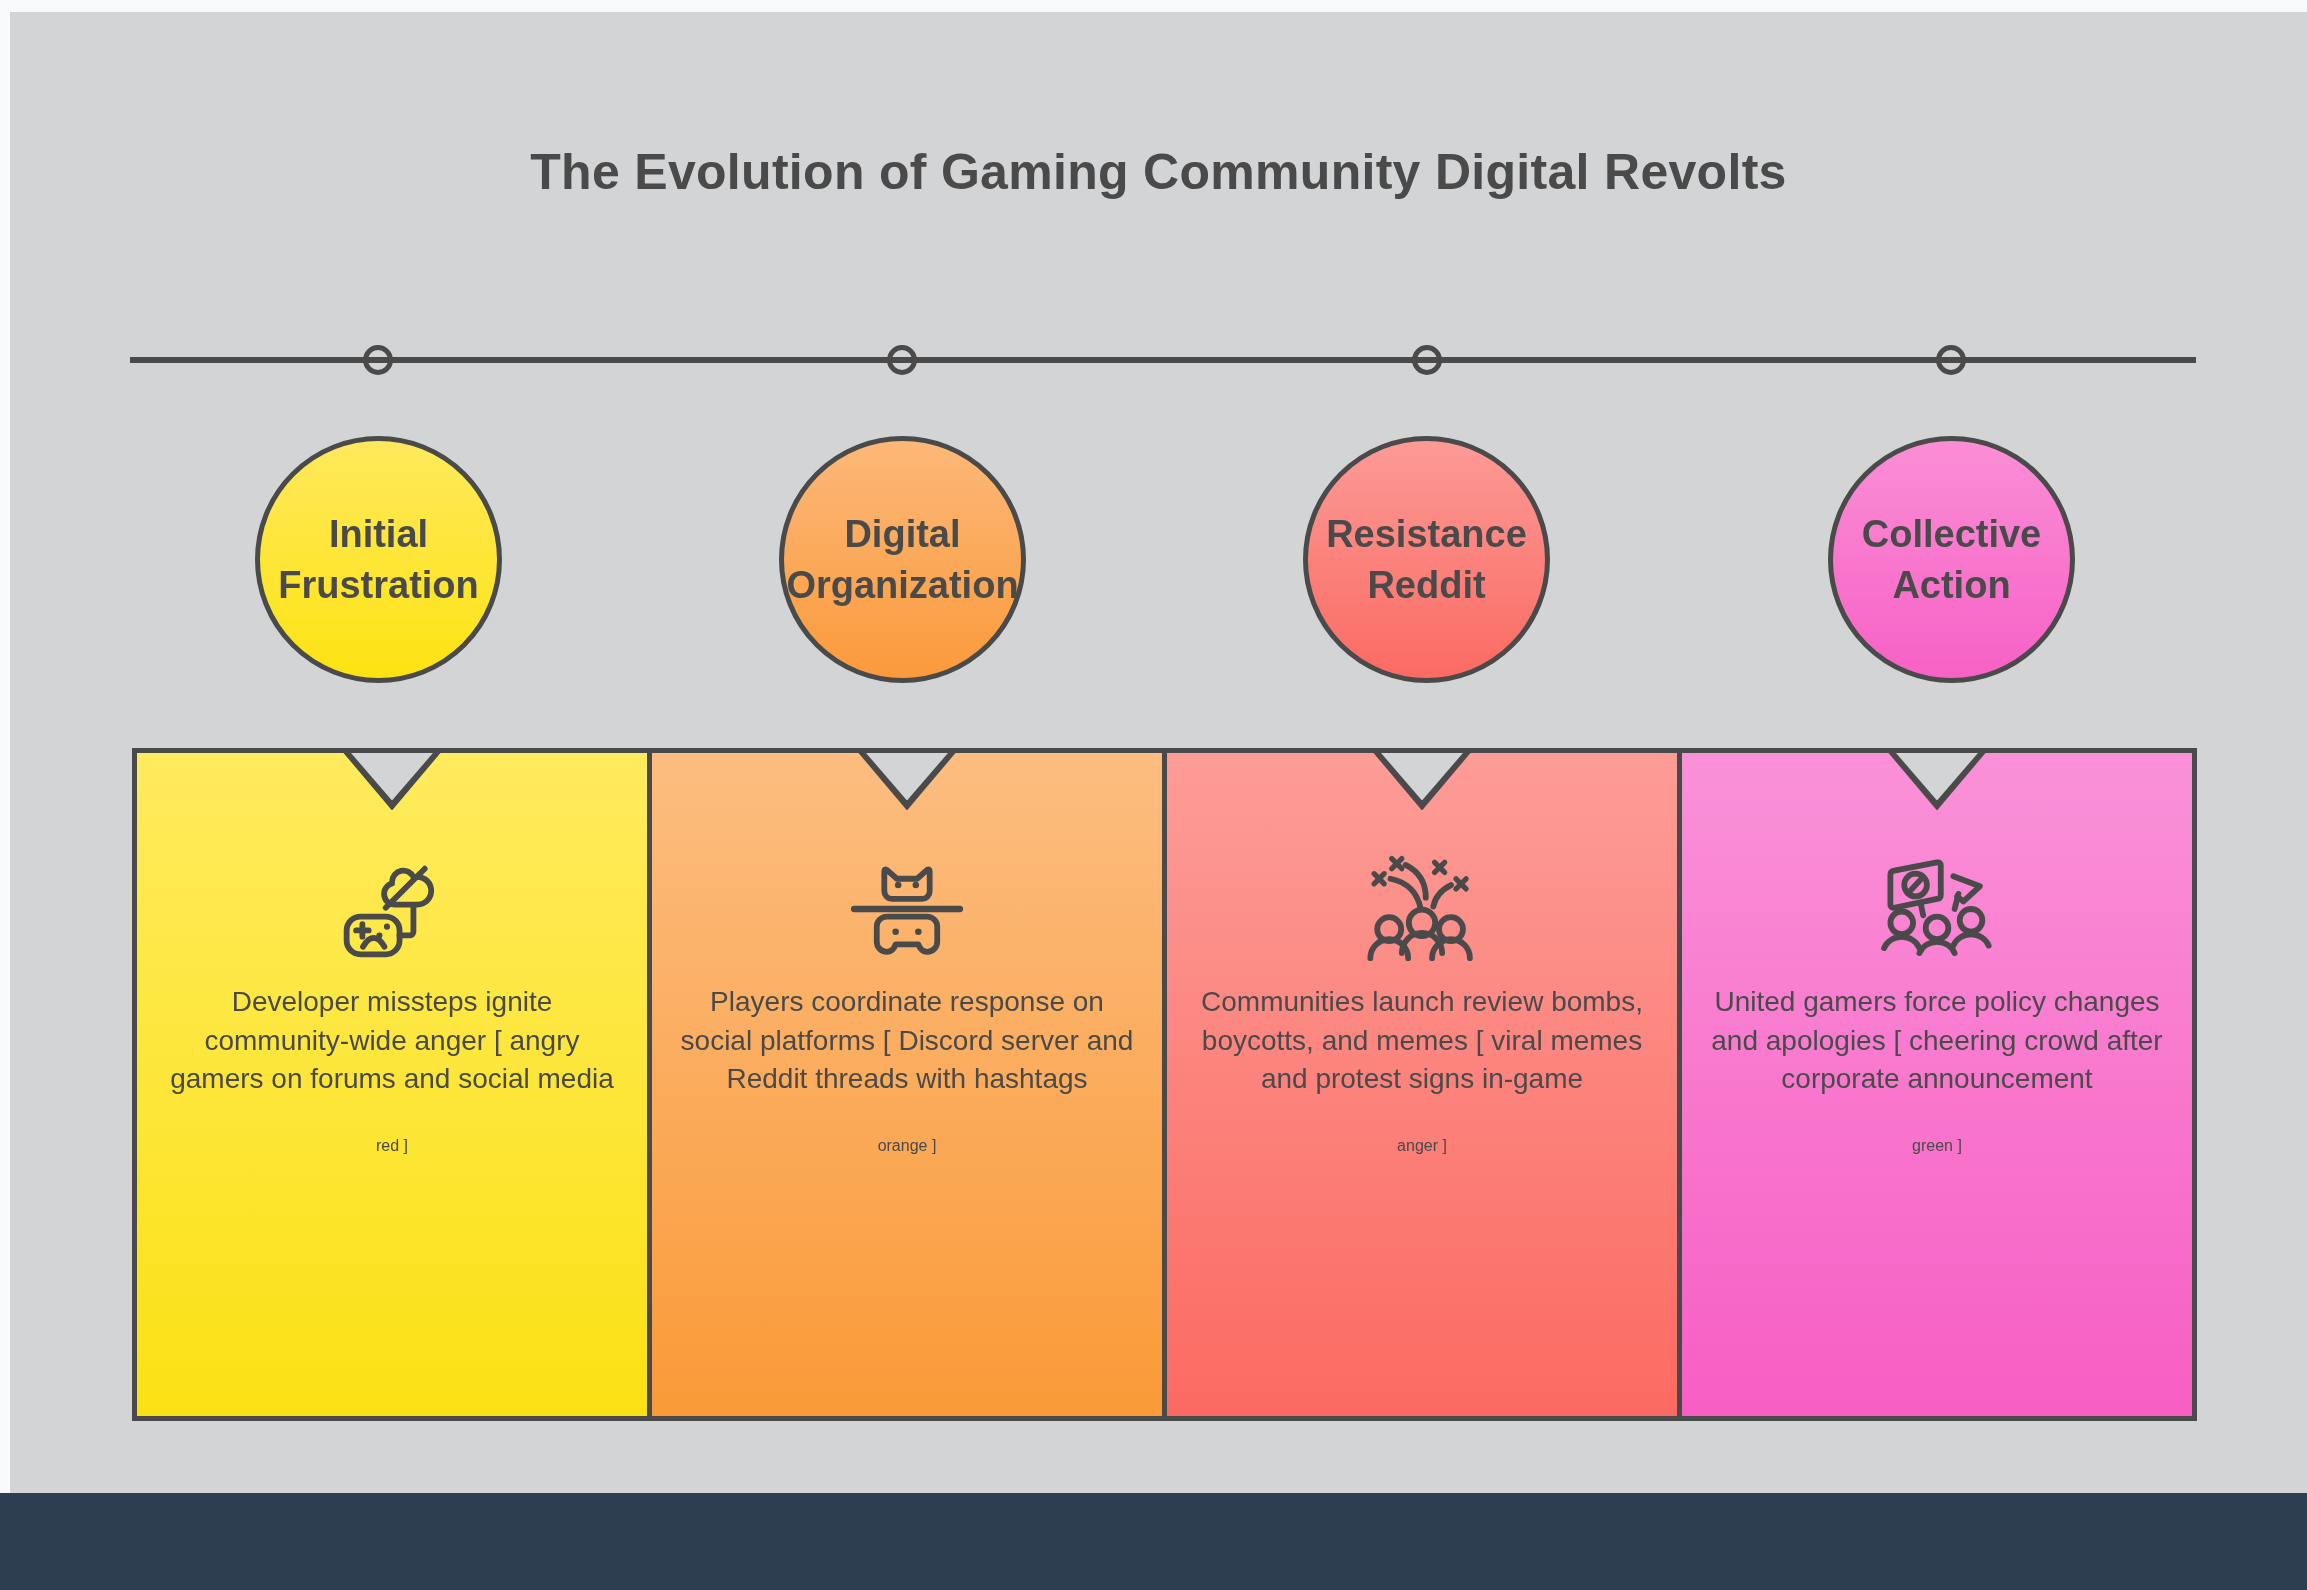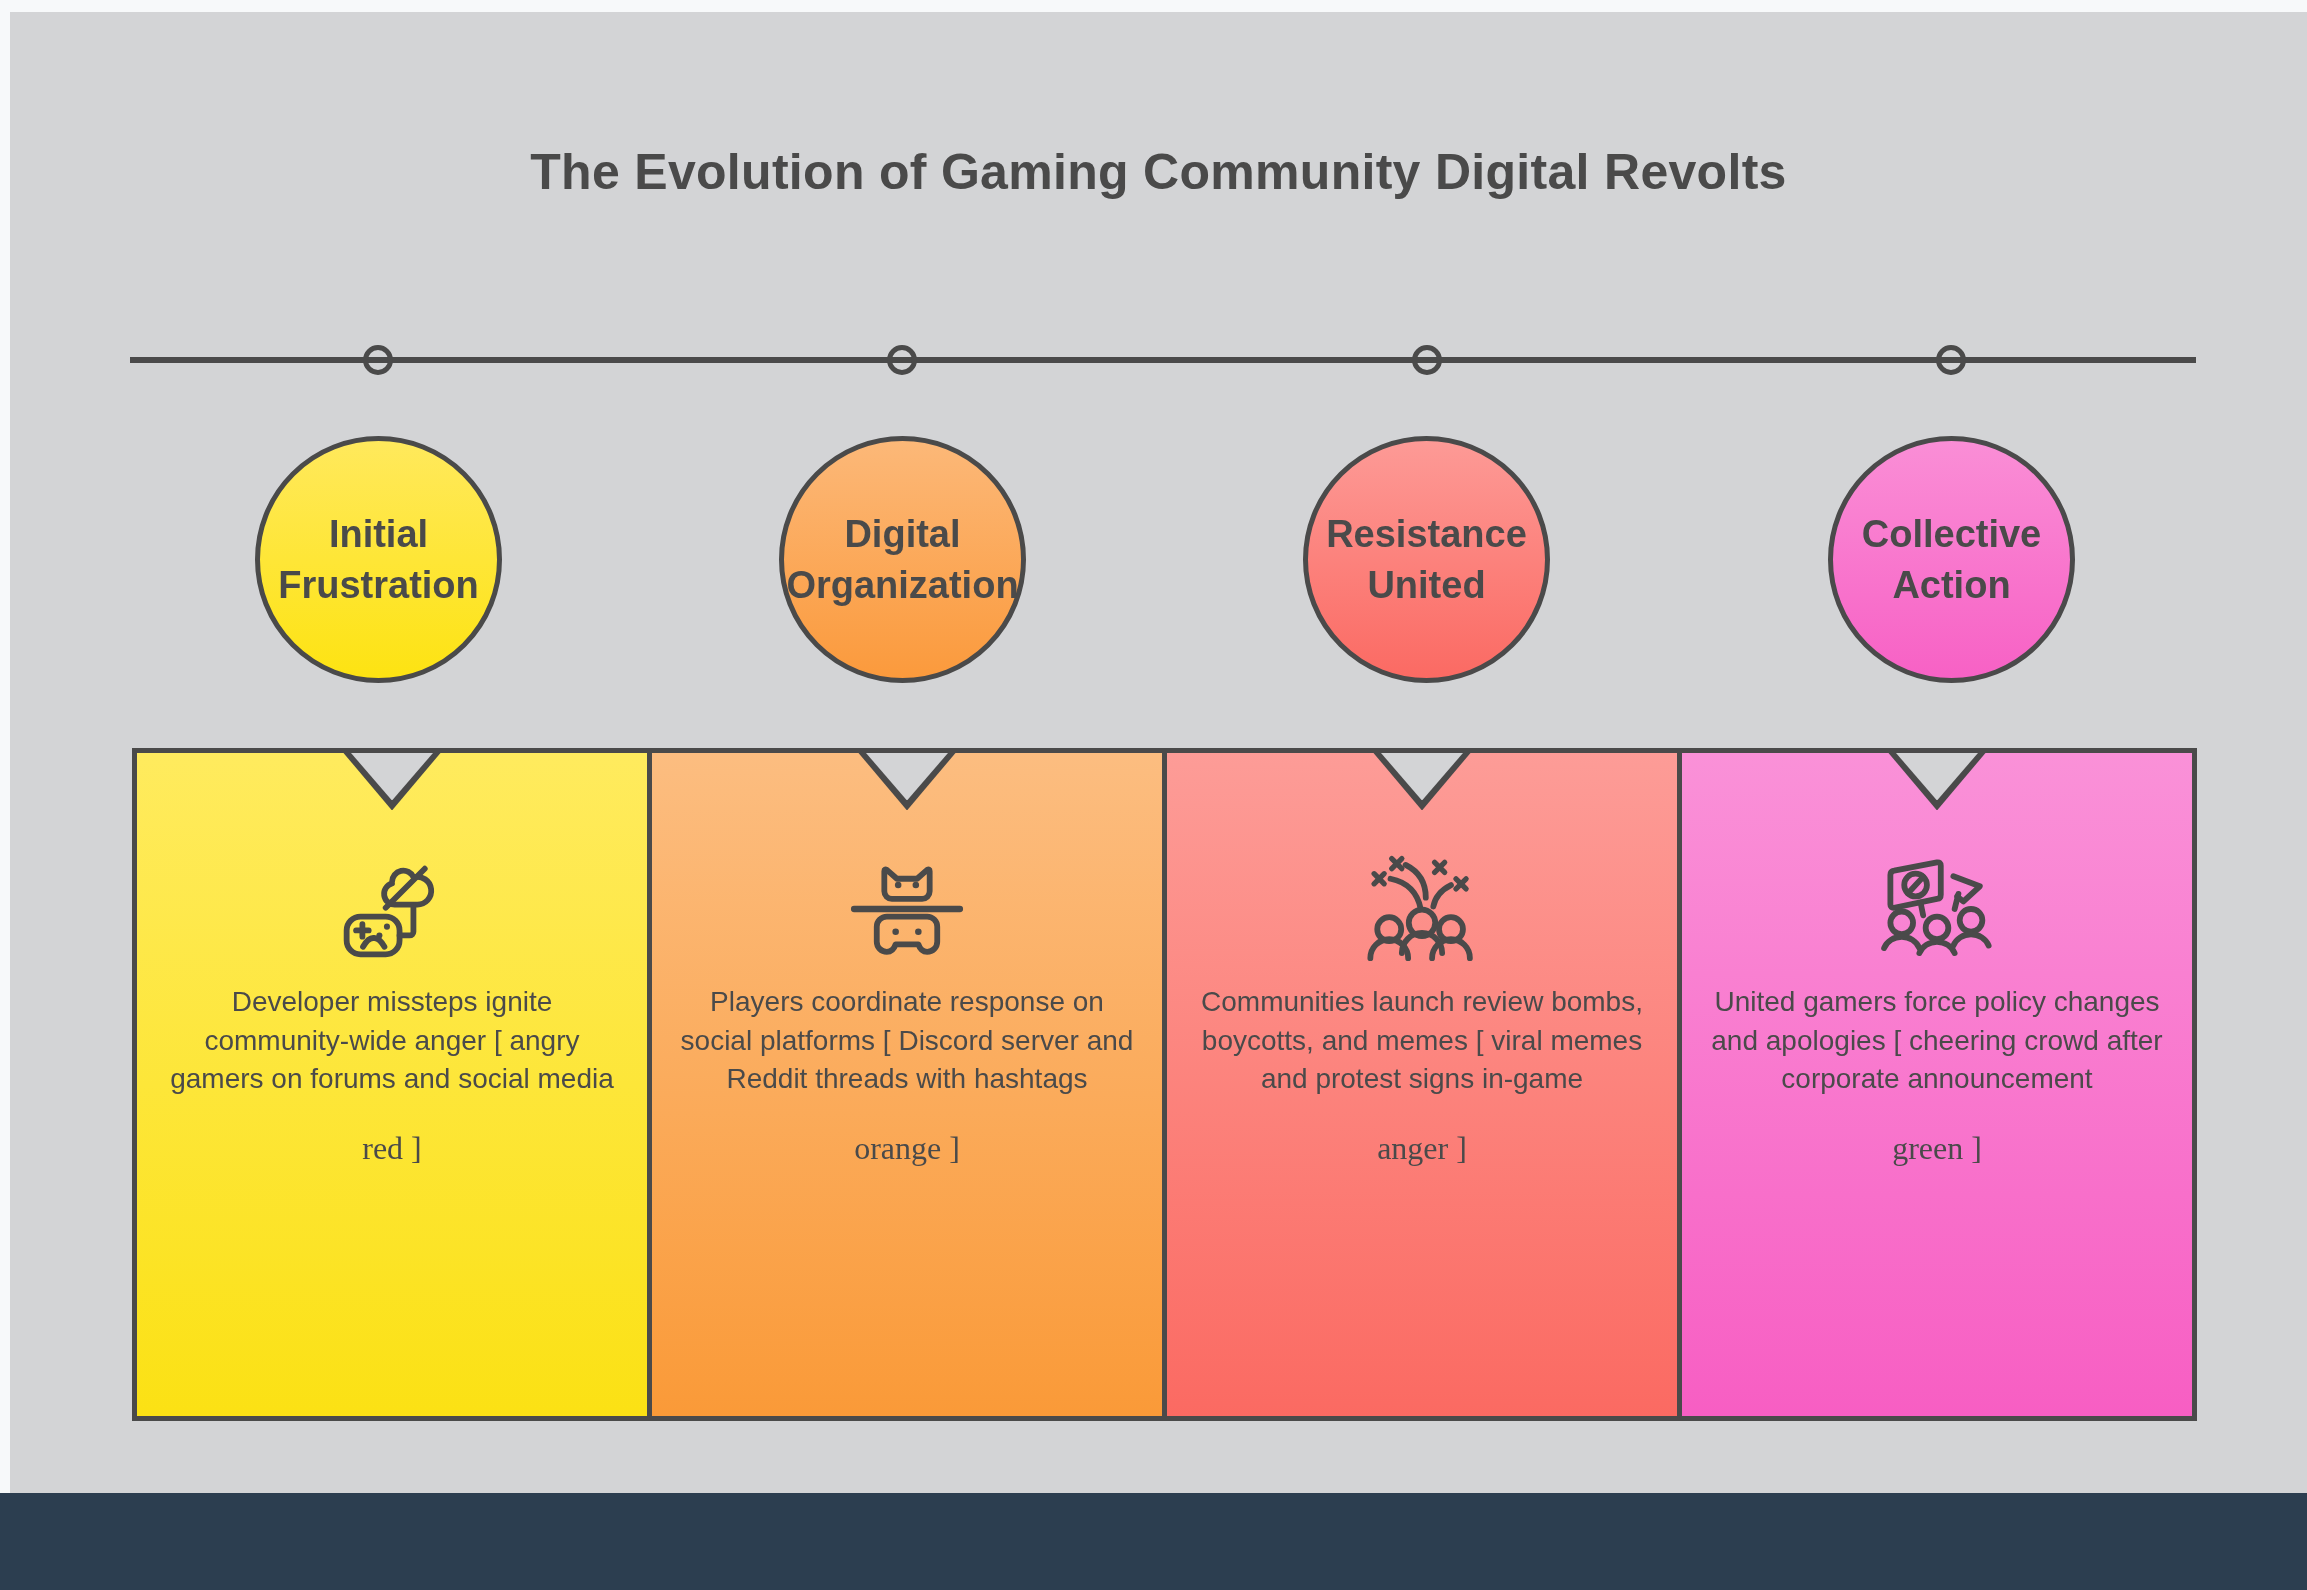--- a/index.html
+++ b/index.html
@@ -131,26 +131,25 @@
     padding:0 21.4px;
     font-size:28px;
     line-height:1.38;
     color:#4a4a4a;
     text-align:center;
     white-space:pre-line;
   }
   .panel-tag {
     position:relative;
     z-index:4;
-    margin-top:27px;
-    font-size:32px;
+    margin-top:36px;
+    font-size:16px;
     line-height:1.38;
     color:#4a4a4a;
     text-align:center;
-    font-family:Liberation Serif, serif;
   }
 </style>
 </head>
 <body>
 
 <div class="canvas">
   <div class="stage">
 
     <div class="title">The Evolution of Gaming Community Digital Revolts</div>
 
@@ -162,21 +161,21 @@
 
     <div class="stage-circle" style="left:245px; background:linear-gradient(180deg,#ffe95c 0%,#fde312 100%);">
       <div class="label"><span>Initial</span><br><span>Frustration</span></div>
     </div>
 
     <div class="stage-circle" style="left:769px; background:linear-gradient(180deg,#fcb878 0%,#fb9a3c 100%);">
       <div class="label"><span>Digital</span><br><span>Organization</span></div>
     </div>
 
     <div class="stage-circle" style="left:1293px; background:linear-gradient(180deg,#fd9a96 0%,#fb6a63 100%);">
-      <div class="label"><span>Resistance</span><br><span>United</span></div>
+      <div class="label"><span>Resistance</span><br><span>Reddit</span></div>
     </div>
 
     <div class="stage-circle" style="left:1818px; background:linear-gradient(180deg,#fa8ed6 0%,#f761c5 100%);">
       <div class="label"><span>Collective</span><br><span>Action</span></div>
     </div>
 
     <div class="panels">
 
       <div class="panel" style="background:linear-gradient(180deg,#ffeb5e 0%,#fbe114 100%);">
         <div class="notch-edge"></div>

